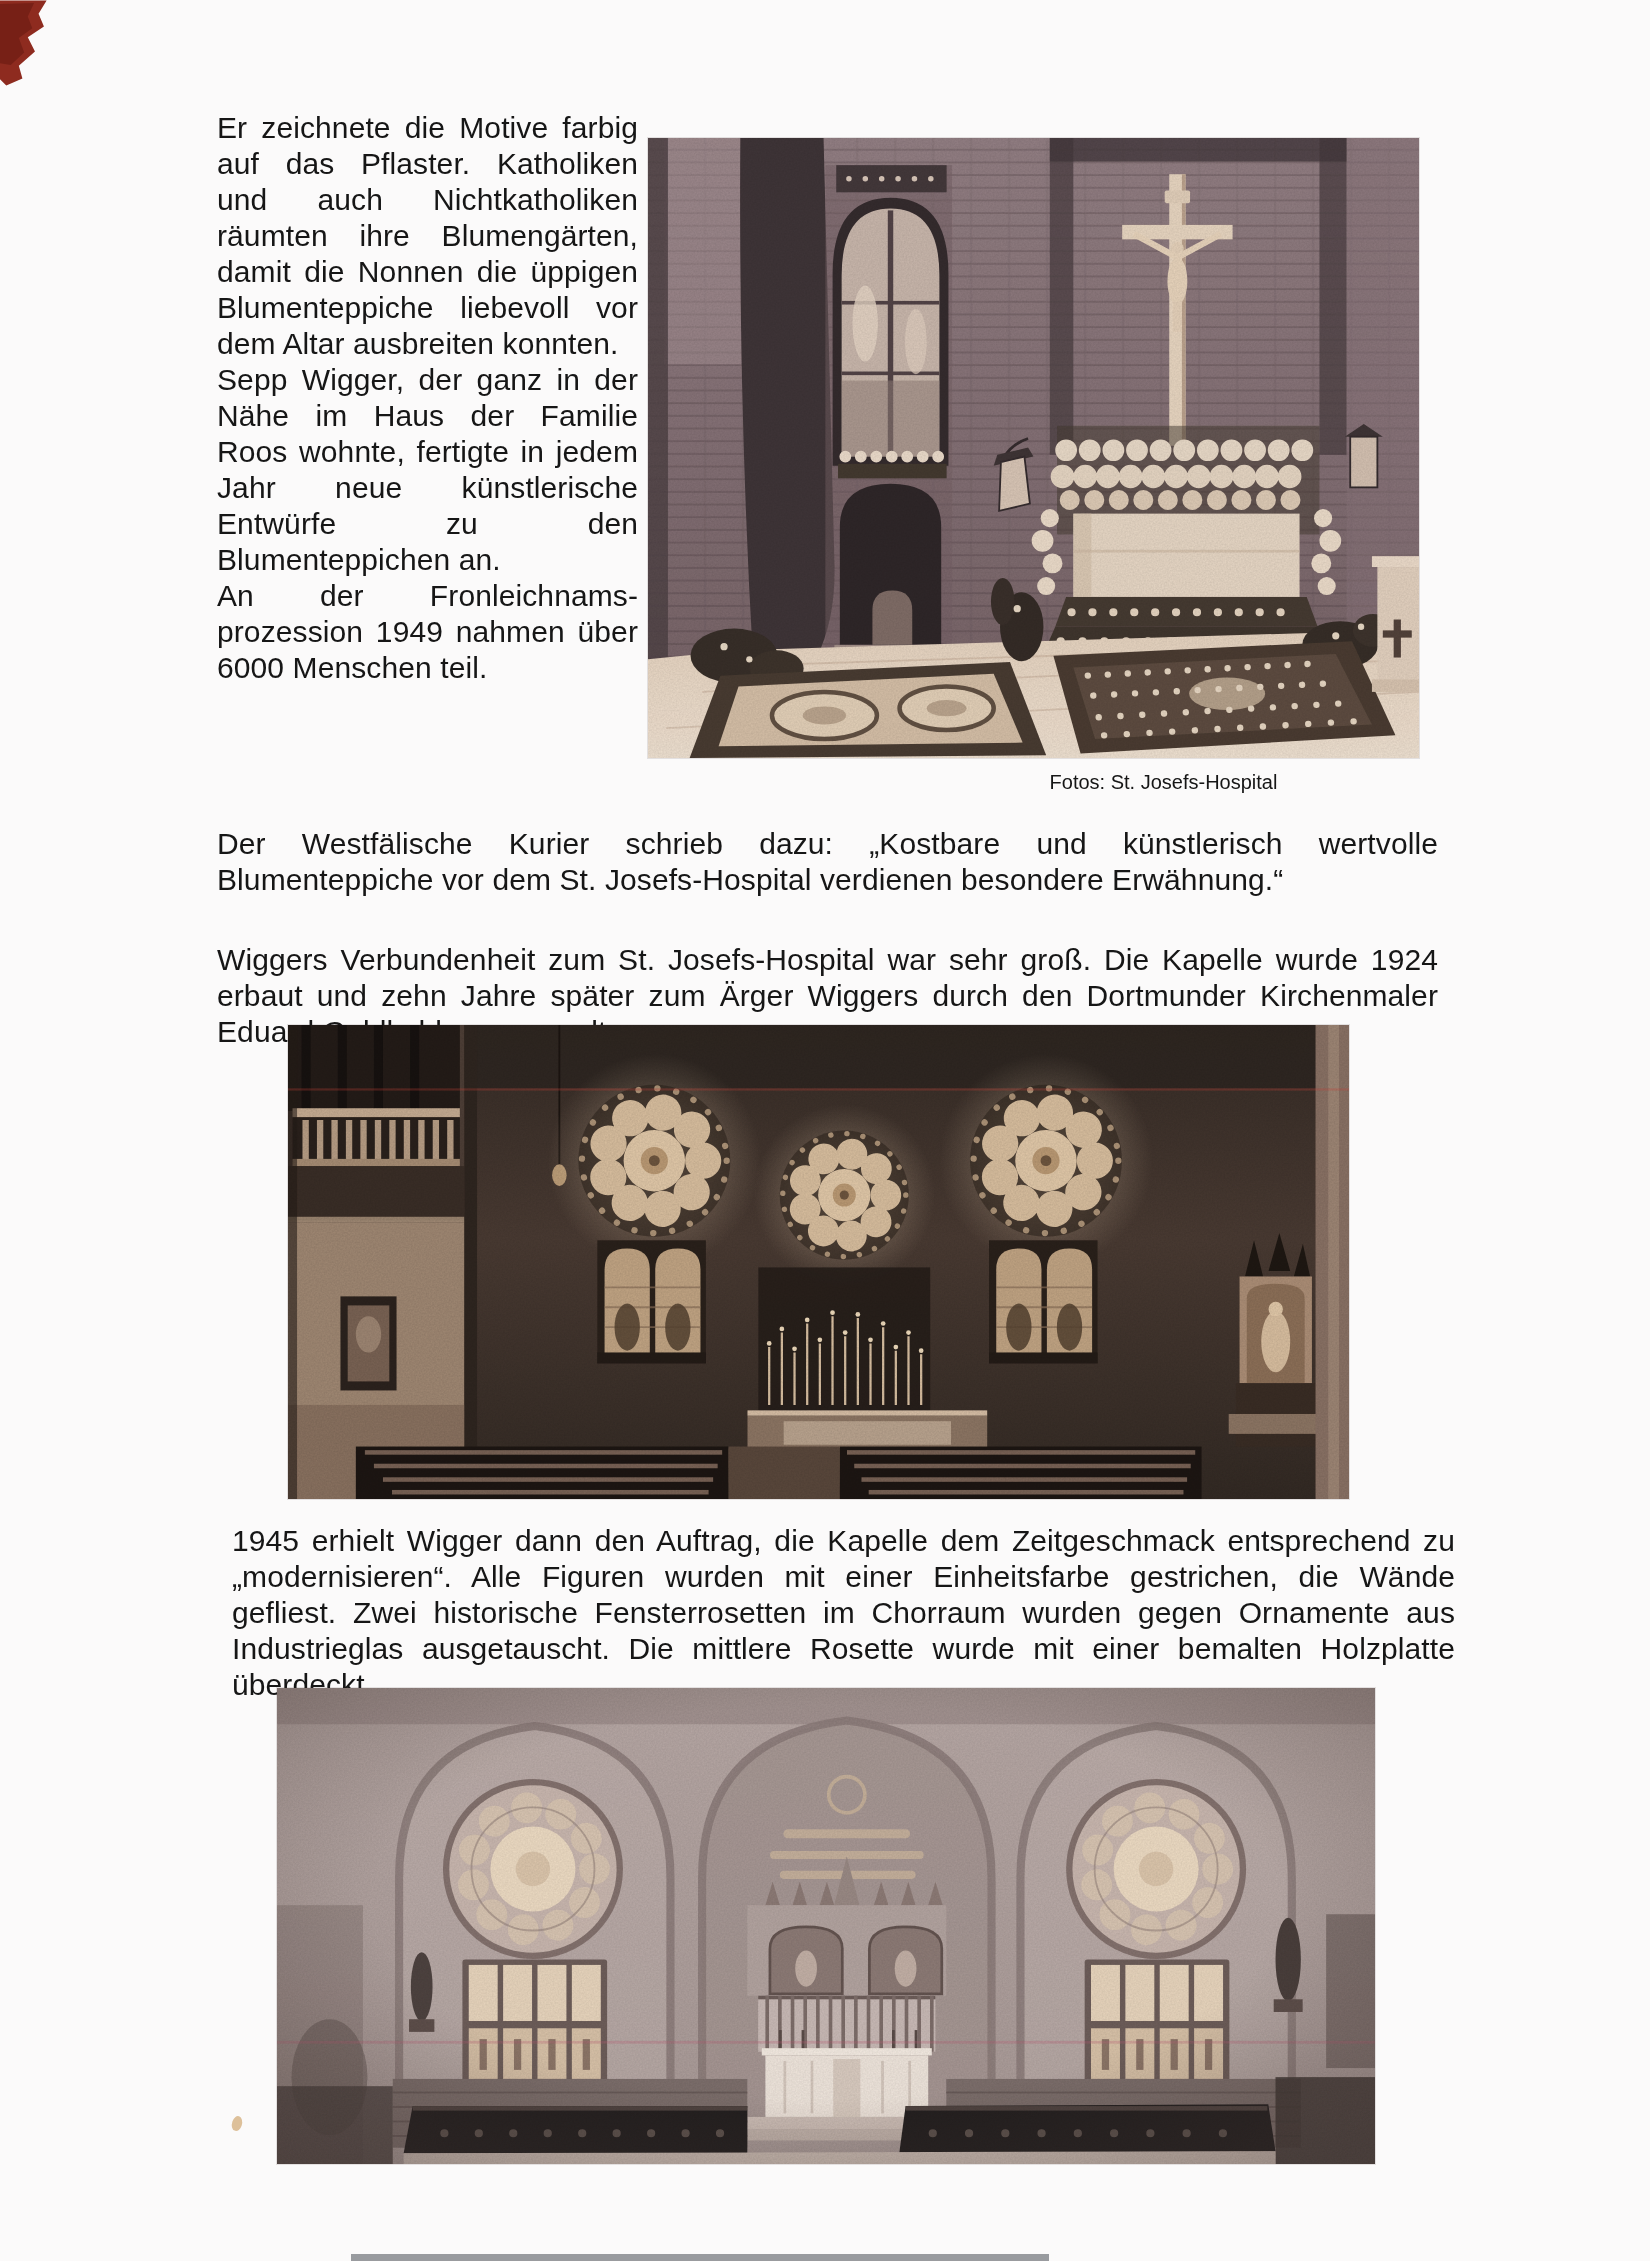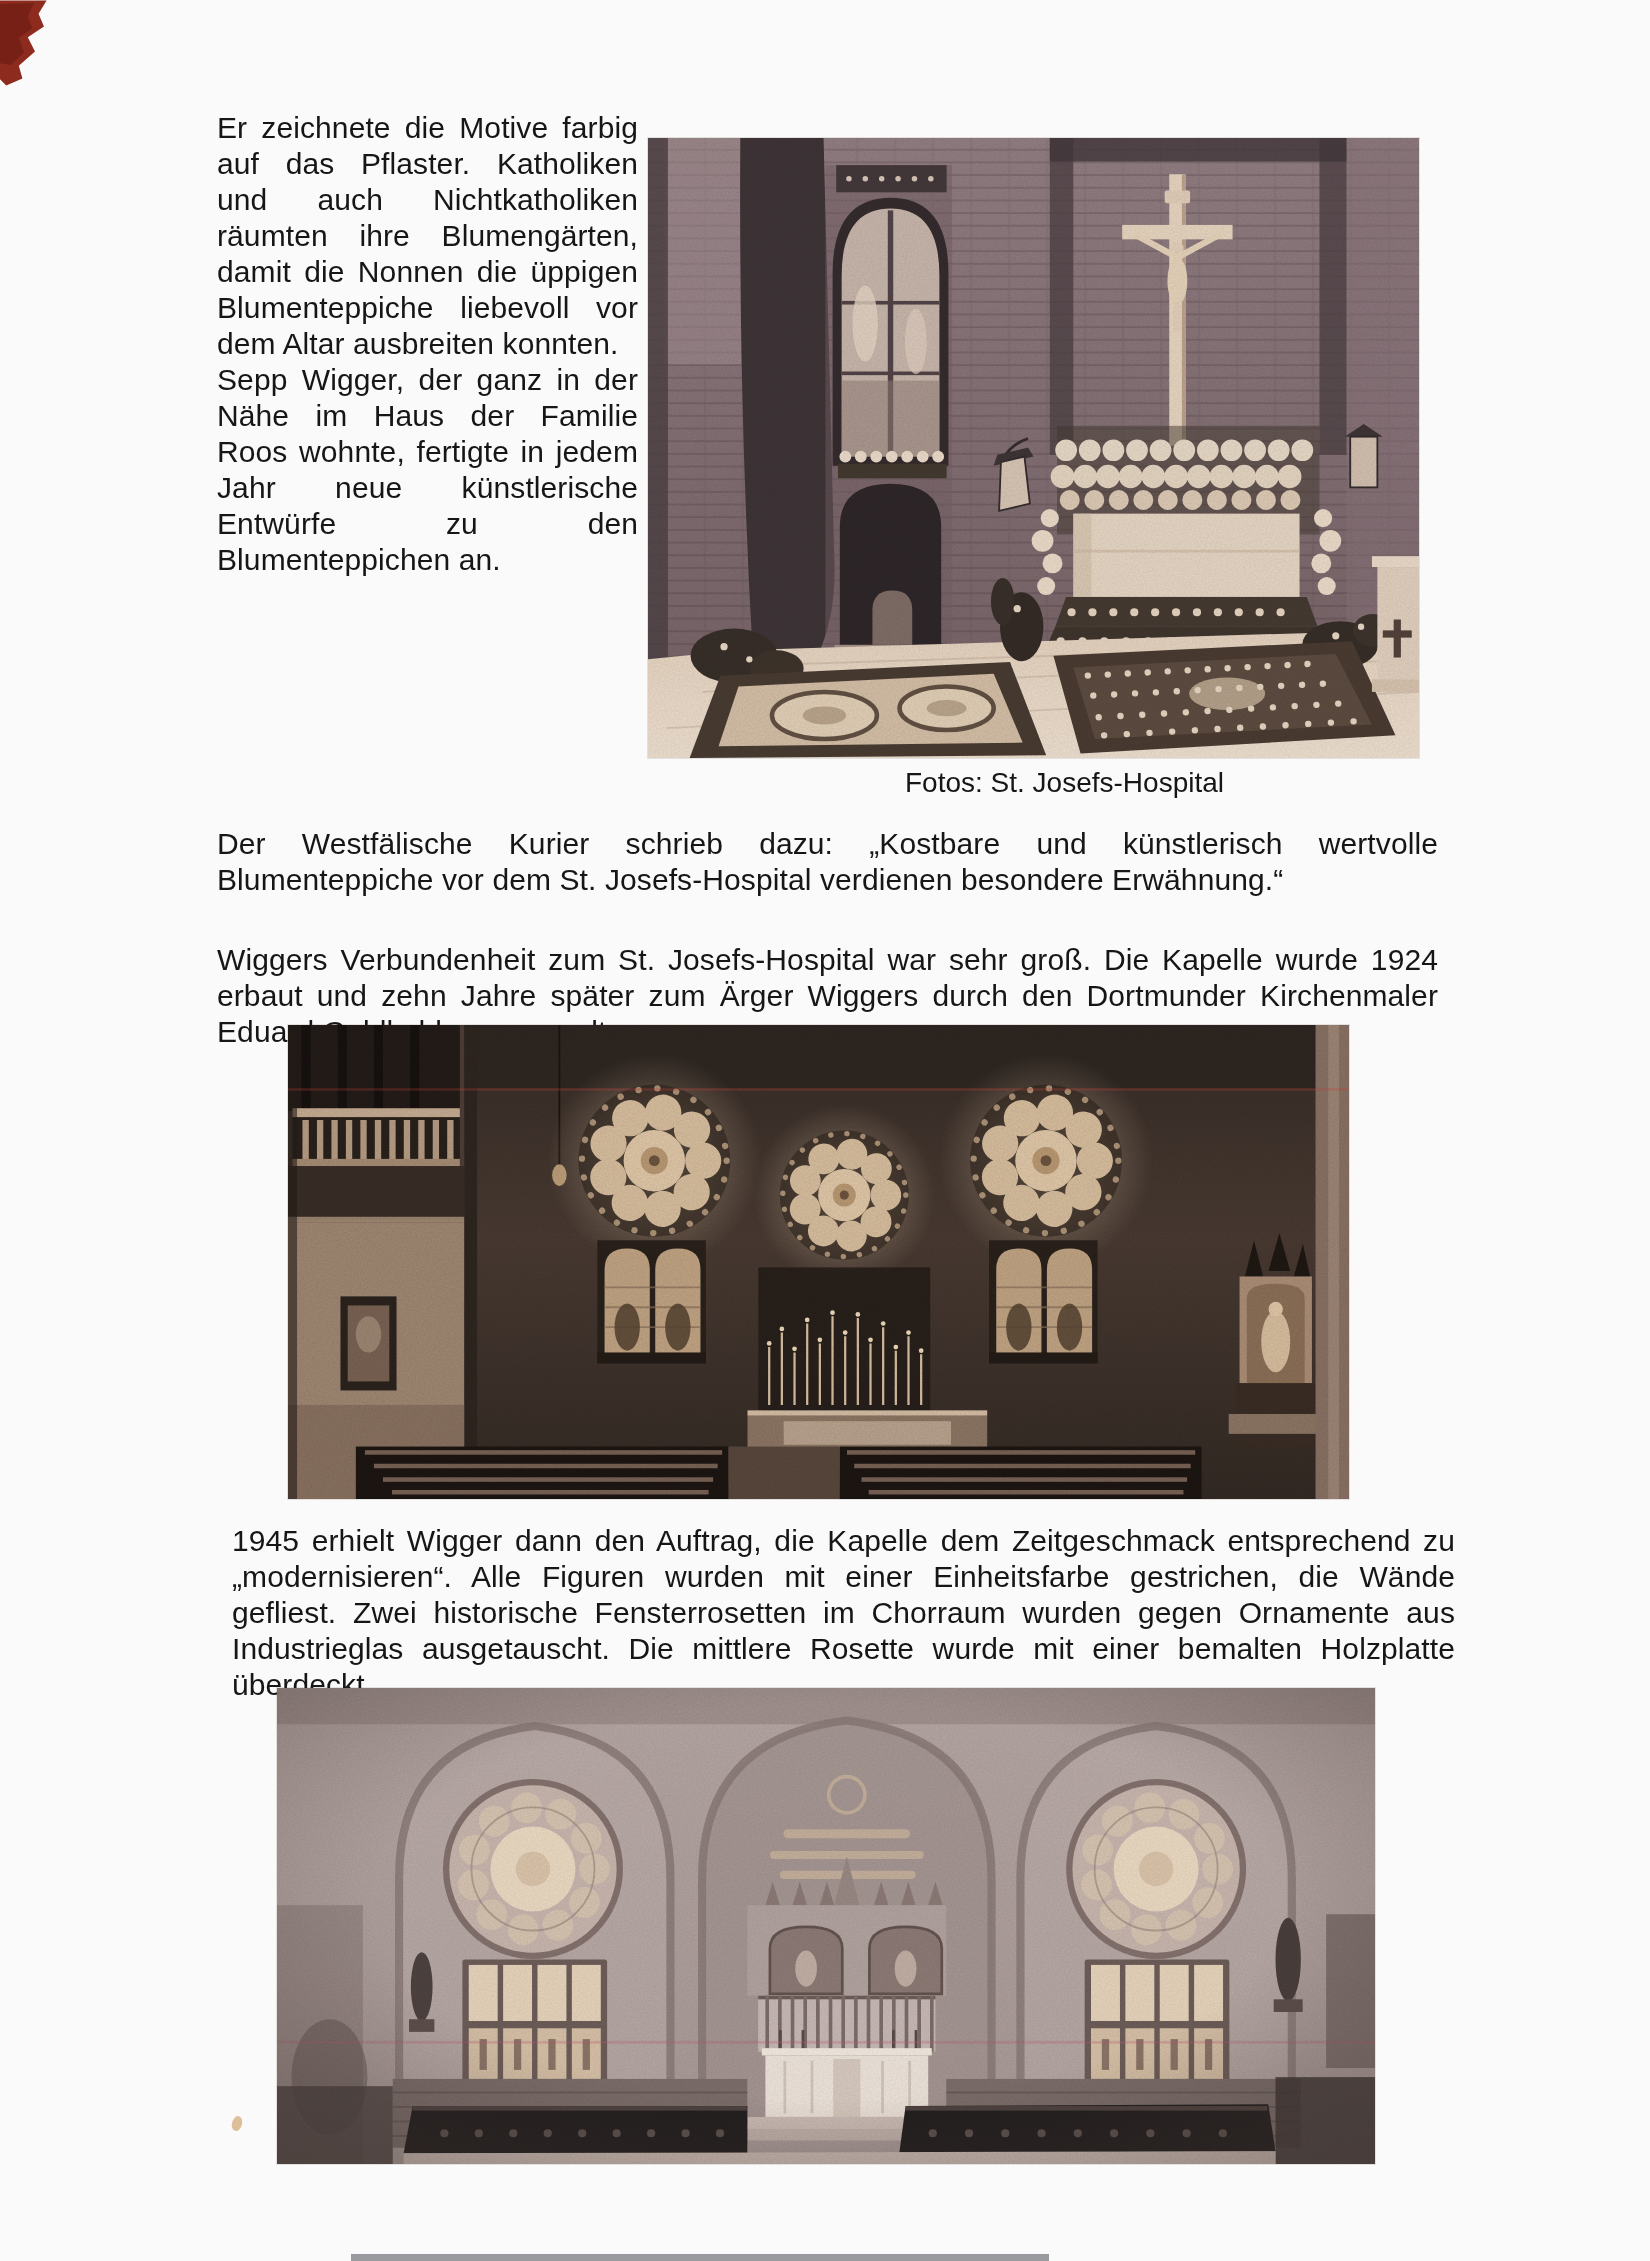--- a/index.html
+++ b/index.html
@@ -9,22 +9,22 @@
     font-family:"Liberation Sans", sans-serif;
   }
   .abs{position:absolute;}
   .txt{font-size:30px;line-height:36px;text-align:justify;letter-spacing:0.1px;}
   .txt p{margin:0;}
   #intro-column{left:217px;top:110px;width:421px;}
   #photo1{left:648px;top:138px;width:771px;height:620px;}
   #photo2{left:288px;top:1025px;width:1061px;height:474px;}
   #photo3{left:277px;top:1688px;width:1098px;height:476px;}
   .photo{outline:0.9px solid rgba(60,45,45,.12);}
-  #photo-caption{left:905px;top:769px;width:517px;text-align:left;
-    font-size:28px;line-height:27px;}
+  #photo-caption{left:905px;top:769px;width:517px;text-align:center;
+    font-size:20px;line-height:27px;}
   #para-kurier{left:217px;top:796px;width:1221px;}
   #para-kapelle{left:217px;top:912px;width:1221px;}
   #para-modern{left:232px;top:1493px;width:1223px;}
   #corner-mark{left:0;top:0;width:52px;height:86px;}
   #tan-speck{left:232px;top:2116px;width:10px;height:15.4px;background:#d9b98f;
     border-radius:50% 60% 50% 55%;transform:rotate(18deg);opacity:.9;}
   #bottom-strip{left:351px;top:2254px;width:698px;height:7.2px;background:#94969a;opacity:.95;}
   svg{display:block;width:100%;height:100%;}
 </style>
 </head>
@@ -33,20 +33,21 @@
 <div class="abs" id="corner-mark">
   <svg viewBox="0 0 58 95">
     <path d="M0,0 L52,0 L43,15 L49,29 L31,41 L39,57 L21,73 L25,87 L7,95 L0,88 Z" fill="#8e2b1f"></path>
     <path d="M0,4 L38,3 L31,18 L36,31 L21,42 L27,58 L12,72 L0,70 Z" fill="#6f1d14" opacity=".75"></path>
   </svg>
 </div>
 
 <div class="abs txt" id="intro-column">
   <p>Er zeichnete die Motive farbig auf das Pflaster. Katholiken und auch Nichtkatholiken räumten ihre Blumengärten, damit die Nonnen die üppigen Blumenteppiche liebevoll vor dem Altar ausbreiten konnten.</p>
   <p>Sepp Wigger, der ganz in der Nähe im Haus der Familie Roos wohnte, fertigte in jedem Jahr neue künstlerische Entwürfe zu den Blumenteppichen an.</p>
+  <p>An der Fronleichnams-prozession 1949 nahmen über 6000 Menschen teil.</p>
 </div>
 
 <figure class="abs photo" id="photo1" style="margin:0">
 <svg viewBox="0 0 852 685" preserveAspectRatio="none">
   <defs>
     <linearGradient id="a-bg" x1="0" y1="0" x2="0" y2="1">
       <stop offset="0" stop-color="#8e7b81"></stop>
           <stop offset=".6" stop-color="#7b686e"></stop>
           <stop offset="1" stop-color="#6e5b61"></stop>
     </linearGradient>

